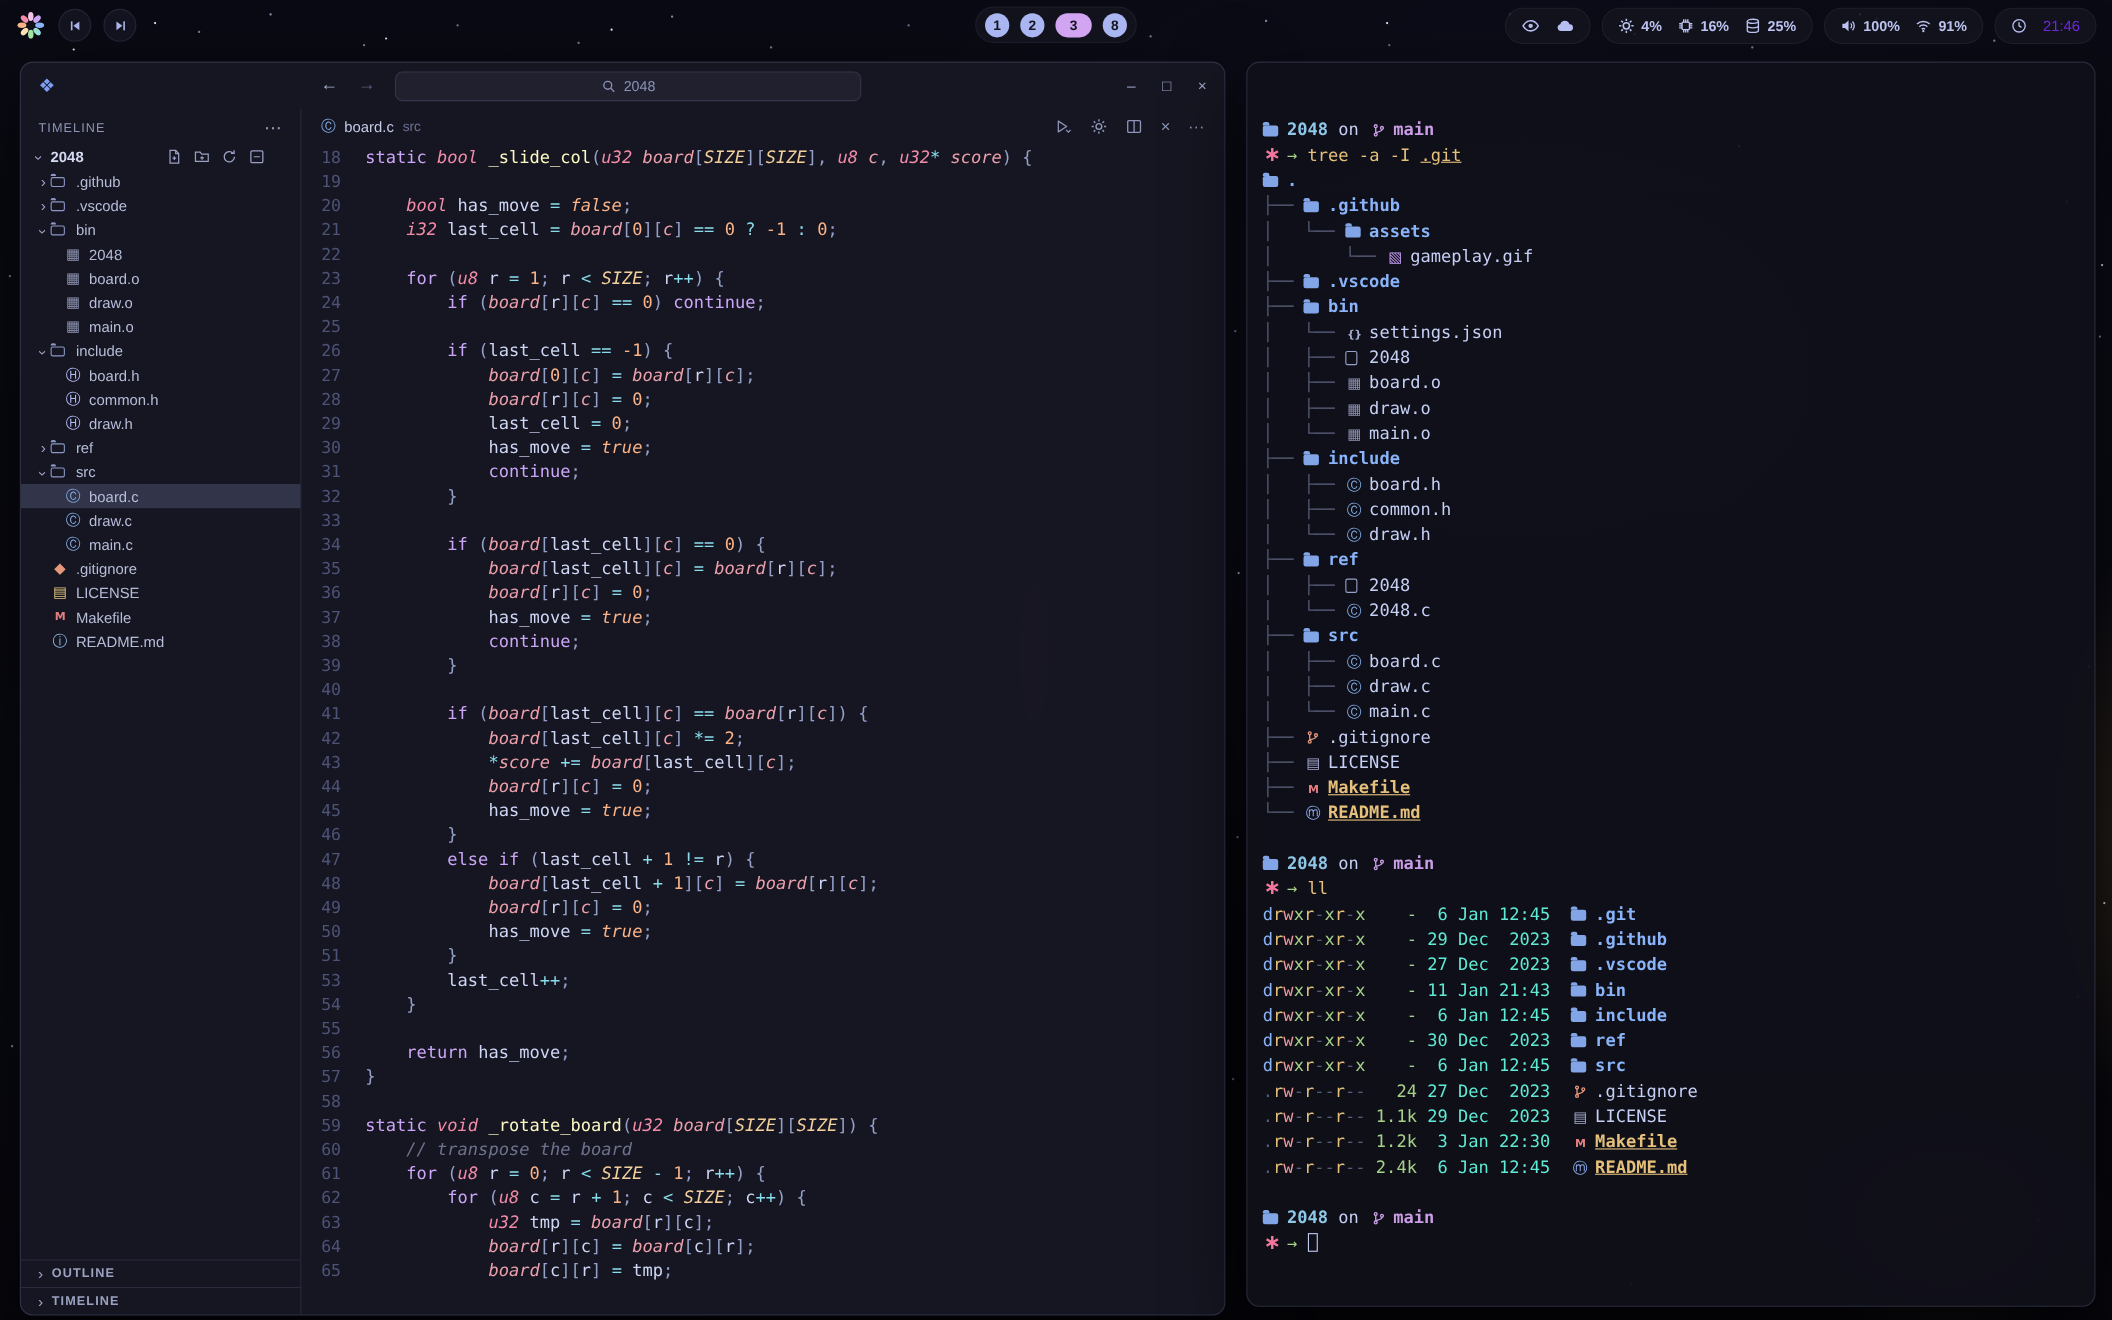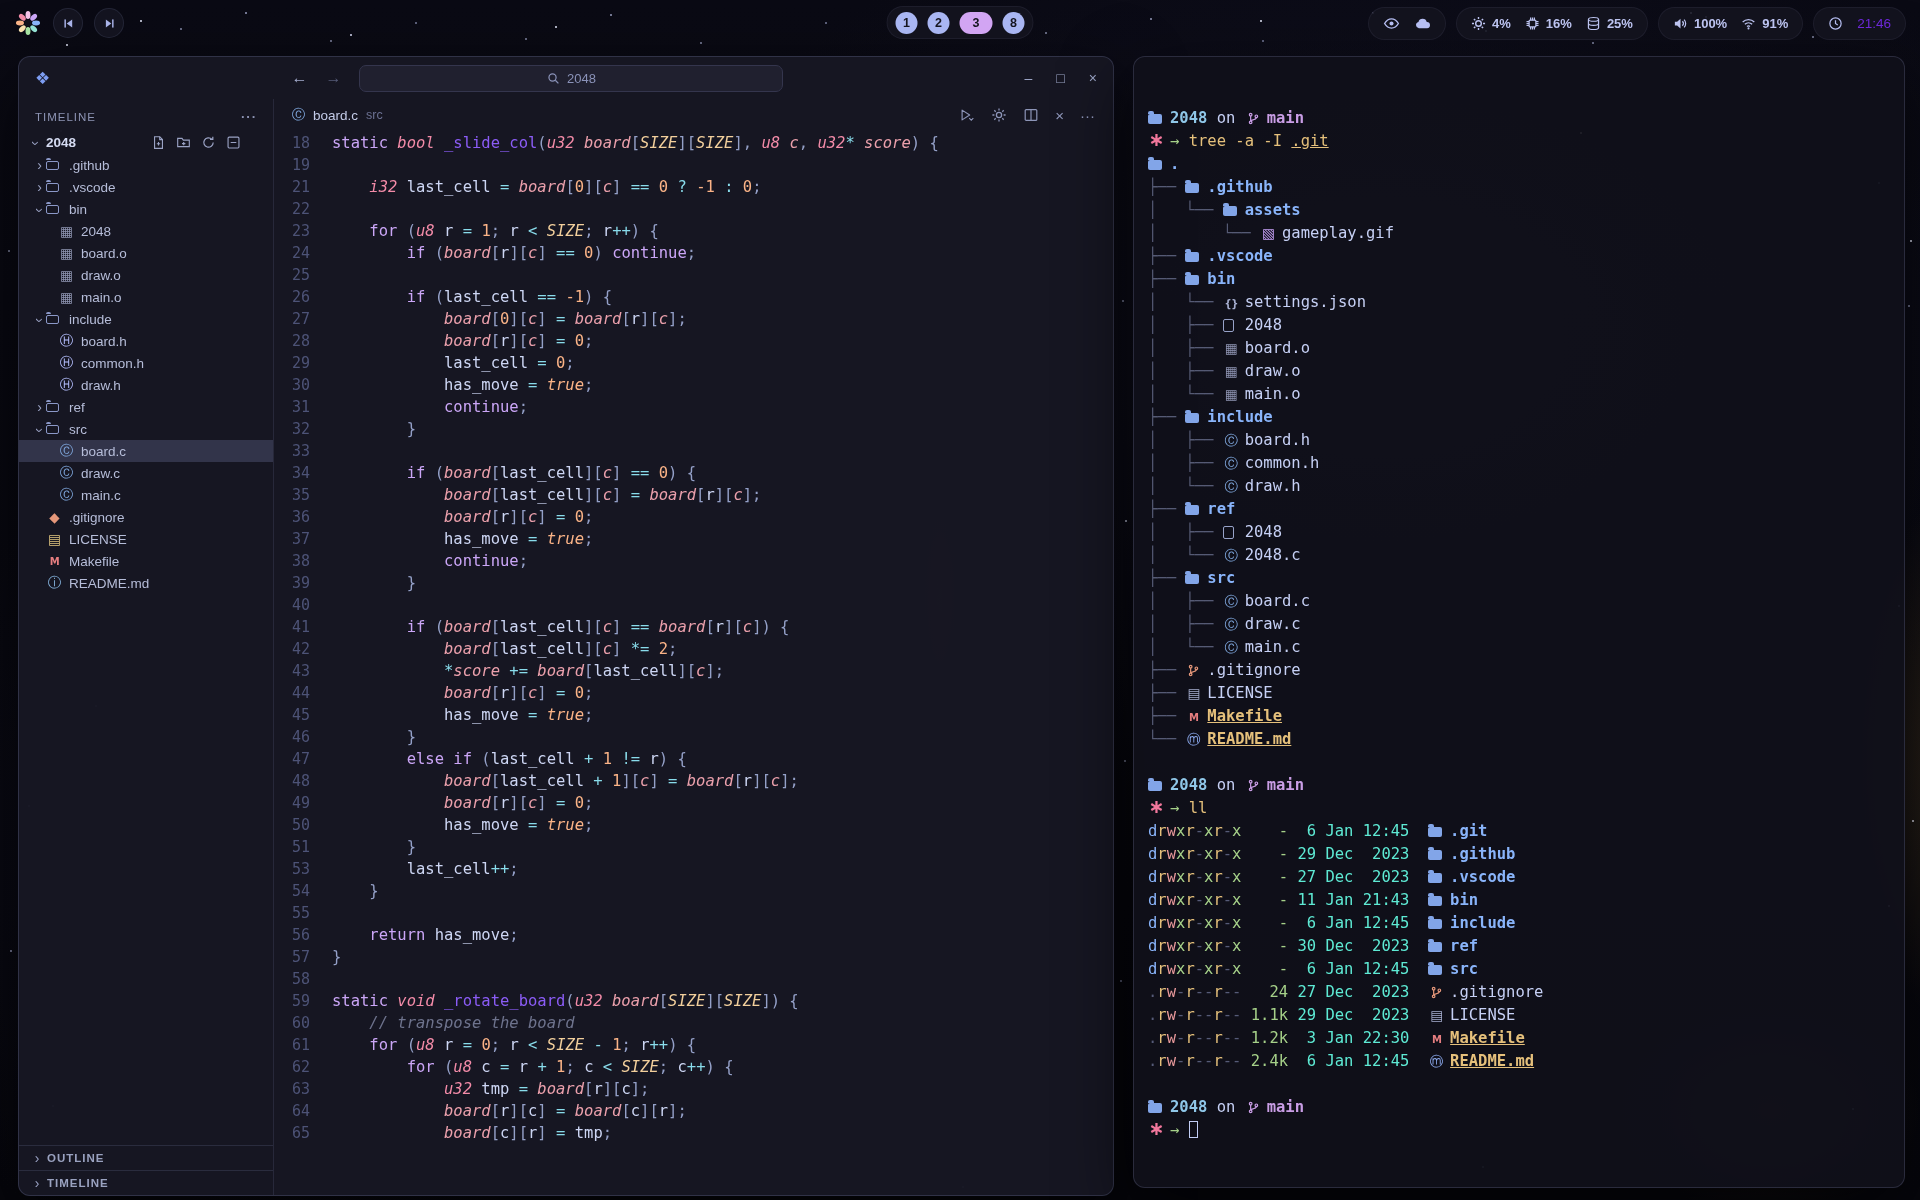--- a/index.html
+++ b/index.html
@@ -101,21 +101,21 @@
   .tab-actions svg{width:16px;height:16px;cursor:pointer}
   .tab-glyph{font-size:15px;cursor:pointer;line-height:1}
   .code{flex:1;font-family:"DejaVu Sans Mono",monospace;font-size:15.5px;line-height:22px;overflow:hidden;padding-top:1px;cursor:text}
   .code-line{display:flex;height:22px;white-space:pre}
   .gutter{flex:none;width:36px;text-align:right;color:#4d5377;margin-right:22px;font-size:15px}
   .ltext{white-space:pre}
 
   
   .tk-k{color:#cba6f7}
   .tk-t{color:#f38ba8;font-style:italic}
-  .tk-f{color:#8b5cf6}
+  .tk-f{color:#fef9c3}
   .tk-p{color:#eba0ac;font-style:italic}
   .tk-v{color:#cdd6f4}
   .tk-m{color:#f2cf9c;font-style:italic}
   .tk-n{color:#fab387}
   .tk-b{color:#fab387;font-style:italic}
   .tk-o{color:#89dceb}
   .tk-u{color:#94a0c8}
   .tk-c{color:#6e738d;font-style:italic}
   .tk-x{color:#cdd6f4}
 
@@ -442,20 +442,21 @@
               <rect x="2.2" y="2.6" width="11.6" height="10.8" rx="1"></rect>
               <path d="M8 2.6v10.8"></path>
             </svg>
           <span class="tab-glyph">×</span>
           <span class="tab-glyph">···</span>
         </span>
       </div>
       <div class="code" id="code">
           <div class="code-line"><span class="gutter">18</span><span class="ltext"><span class="tk-k">static</span><span class="tk-x"> </span><span class="tk-t">bool</span><span class="tk-x"> </span><span class="tk-f">_slide_col</span><span class="tk-u">(</span><span class="tk-t">u32</span><span class="tk-x"> </span><span class="tk-p">board</span><span class="tk-u">[</span><span class="tk-m">SIZE</span><span class="tk-u">][</span><span class="tk-m">SIZE</span><span class="tk-u">], </span><span class="tk-t">u8</span><span class="tk-x"> </span><span class="tk-p">c</span><span class="tk-u">, </span><span class="tk-t">u32</span><span class="tk-o">*</span><span class="tk-x"> </span><span class="tk-p">score</span><span class="tk-u">) {</span></span></div>
           <div class="code-line"><span class="gutter">19</span><span class="ltext"></span></div>
+          <div class="code-line"><span class="gutter">20</span><span class="ltext"><span class="tk-x">    </span><span class="tk-t">bool</span><span class="tk-x"> </span><span class="tk-v">has_move</span><span class="tk-x"> </span><span class="tk-o">=</span><span class="tk-x"> </span><span class="tk-b">false</span><span class="tk-u">;</span></span></div>
           <div class="code-line"><span class="gutter">21</span><span class="ltext"><span class="tk-x">    </span><span class="tk-t">i32</span><span class="tk-x"> </span><span class="tk-v">last_cell</span><span class="tk-x"> </span><span class="tk-o">=</span><span class="tk-x"> </span><span class="tk-p">board</span><span class="tk-u">[</span><span class="tk-n">0</span><span class="tk-u">][</span><span class="tk-p">c</span><span class="tk-u">]</span><span class="tk-x"> </span><span class="tk-o">==</span><span class="tk-x"> </span><span class="tk-n">0</span><span class="tk-x"> </span><span class="tk-o">?</span><span class="tk-x"> </span><span class="tk-n">-1</span><span class="tk-x"> </span><span class="tk-o">:</span><span class="tk-x"> </span><span class="tk-n">0</span><span class="tk-u">;</span></span></div>
           <div class="code-line"><span class="gutter">22</span><span class="ltext"></span></div>
           <div class="code-line"><span class="gutter">23</span><span class="ltext"><span class="tk-x">    </span><span class="tk-k">for</span><span class="tk-x"> </span><span class="tk-u">(</span><span class="tk-t">u8</span><span class="tk-x"> </span><span class="tk-v">r</span><span class="tk-x"> </span><span class="tk-o">=</span><span class="tk-x"> </span><span class="tk-n">1</span><span class="tk-u">; </span><span class="tk-v">r</span><span class="tk-x"> </span><span class="tk-o">&lt;</span><span class="tk-x"> </span><span class="tk-m">SIZE</span><span class="tk-u">; </span><span class="tk-v">r</span><span class="tk-o">++</span><span class="tk-u">) {</span></span></div>
           <div class="code-line"><span class="gutter">24</span><span class="ltext"><span class="tk-x">        </span><span class="tk-k">if</span><span class="tk-x"> </span><span class="tk-u">(</span><span class="tk-p">board</span><span class="tk-u">[</span><span class="tk-v">r</span><span class="tk-u">][</span><span class="tk-p">c</span><span class="tk-u">]</span><span class="tk-x"> </span><span class="tk-o">==</span><span class="tk-x"> </span><span class="tk-n">0</span><span class="tk-u">)</span><span class="tk-x"> </span><span class="tk-k">continue</span><span class="tk-u">;</span></span></div>
           <div class="code-line"><span class="gutter">25</span><span class="ltext"></span></div>
           <div class="code-line"><span class="gutter">26</span><span class="ltext"><span class="tk-x">        </span><span class="tk-k">if</span><span class="tk-x"> </span><span class="tk-u">(</span><span class="tk-v">last_cell</span><span class="tk-x"> </span><span class="tk-o">==</span><span class="tk-x"> </span><span class="tk-n">-1</span><span class="tk-u">) {</span></span></div>
           <div class="code-line"><span class="gutter">27</span><span class="ltext"><span class="tk-x">            </span><span class="tk-p">board</span><span class="tk-u">[</span><span class="tk-n">0</span><span class="tk-u">][</span><span class="tk-p">c</span><span class="tk-u">]</span><span class="tk-x"> </span><span class="tk-o">=</span><span class="tk-x"> </span><span class="tk-p">board</span><span class="tk-u">[</span><span class="tk-v">r</span><span class="tk-u">][</span><span class="tk-p">c</span><span class="tk-u">];</span></span></div>
           <div class="code-line"><span class="gutter">28</span><span class="ltext"><span class="tk-x">            </span><span class="tk-p">board</span><span class="tk-u">[</span><span class="tk-v">r</span><span class="tk-u">][</span><span class="tk-p">c</span><span class="tk-u">]</span><span class="tk-x"> </span><span class="tk-o">=</span><span class="tk-x"> </span><span class="tk-n">0</span><span class="tk-u">;</span></span></div>
           <div class="code-line"><span class="gutter">29</span><span class="ltext"><span class="tk-x">            </span><span class="tk-v">last_cell</span><span class="tk-x"> </span><span class="tk-o">=</span><span class="tk-x"> </span><span class="tk-n">0</span><span class="tk-u">;</span></span></div>
           <div class="code-line"><span class="gutter">30</span><span class="ltext"><span class="tk-x">            </span><span class="tk-v">has_move</span><span class="tk-x"> </span><span class="tk-o">=</span><span class="tk-x"> </span><span class="tk-b">true</span><span class="tk-u">;</span></span></div>

